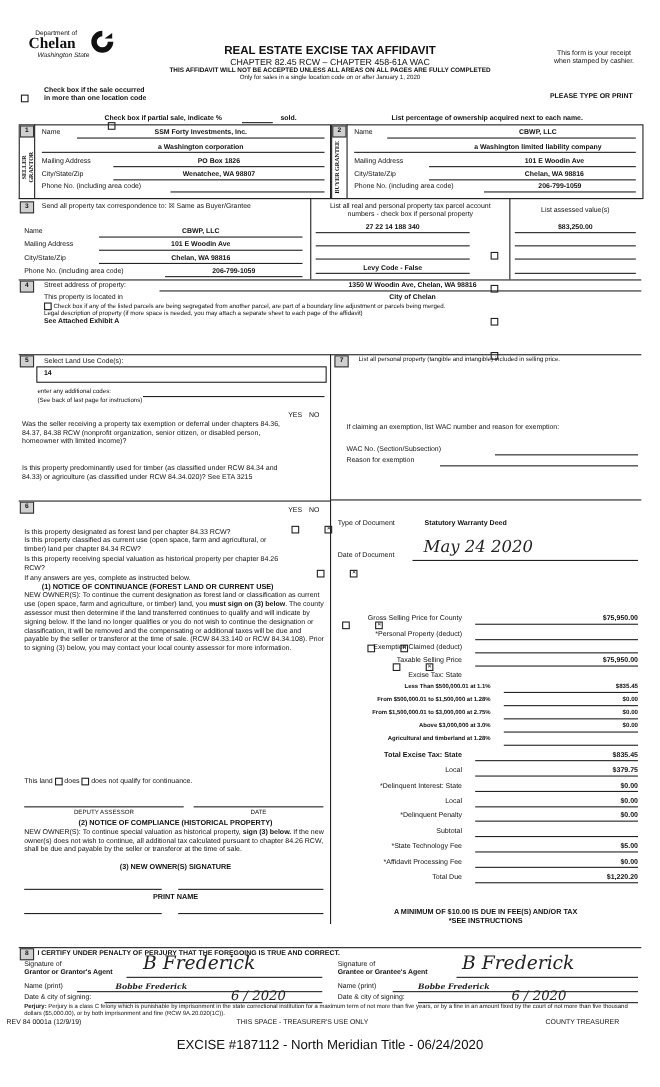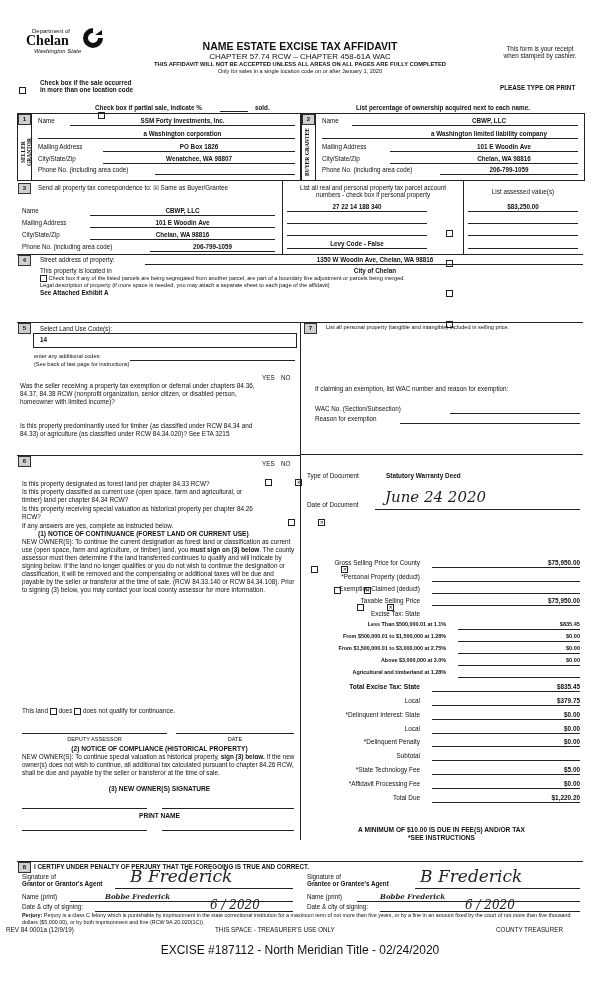--- a/index.html
+++ b/index.html
@@ -31,22 +31,22 @@
 <div class="abs" style="left:22px;top:24px;width:80px;height:36px;">
   <div class="abs t5" style="left:10px;top:4px;font-size:6px;">Department of</div>
   <div class="abs b" style="left:4px;top:10px;font-family:'Liberation Serif',serif;font-size:14px;line-height:14px;">Chelan</div>
   <div class="abs" style="left:12px;top:24px;font-size:6px;font-style:italic;">Washington State</div>
   <svg class="abs" style="left:60px;top:3px" width="22" height="22" viewBox="0 0 22 22">
     <path d="M11 1 A10 10 0 1 0 21 11 L16 11 A5 5 0 1 1 11 6 Z" fill="#111"></path>
     <path d="M13 8 L20 3 L20 8 Z" fill="#111"></path>
   </svg>
 </div>
 
-<div class="abs c b" style="left:150px;width:300px;top:40px;font-size:10.5px;">NAME ESTATE EXCISE TAX AFFIDAVIT</div>
-<div class="abs c" style="left:150px;width:300px;top:52px;font-size:8px;">CHAPTER 57.74 RCW – CHAPTER 458-61A WAC</div>
+<div class="abs c b" style="left:150px;width:300px;top:40px;font-size:10.5px;">REAL ESTATE EXCISE TAX AFFIDAVIT</div>
+<div class="abs c" style="left:150px;width:300px;top:52px;font-size:8px;">CHAPTER 82.45 RCW – CHAPTER 458-61A WAC</div>
 <div class="abs c b" style="left:110px;width:380px;top:61px;font-size:5.8px;">THIS AFFIDAVIT WILL NOT BE ACCEPTED UNLESS ALL AREAS ON ALL PAGES ARE FULLY COMPLETED</div>
 <div class="abs c t5" style="left:150px;width:300px;top:68px;">Only for sales in a single location code on or after January 1, 2020</div>
 <div class="abs c t6" style="left:480px;width:120px;top:45px;">This form is your receipt</div>
 <div class="abs c t6" style="left:480px;width:120px;top:52px;">when stamped by cashier.</div>
 
 <span class="abs cb" style="left:19px;top:81px;"></span>
 <div class="abs t6 b" style="left:40px;top:79px;">Check box if the sale occurred</div>
 <div class="abs t6 b" style="left:40px;top:86px;">in more than one location code</div>
 <div class="abs t6 b" style="left:500px;top:84px;">PLEASE TYPE OR PRINT</div>
 
@@ -236,21 +236,21 @@
 <div class="line" style="left:22px;top:830px;width:125px;"></div>
 <div class="line" style="left:162px;top:830px;width:132px;"></div>
 
 
 <div class="line" style="left:300px;top:454px;width:283px;"></div>
 <div class="vline" style="left:300px;top:454px;height:386px;"></div>
 <div class="abs t6" style="left:307px;top:472px;font-size:6.4px;">Type of Document</div>
 <div class="abs t6 b" style="left:386px;top:472px;font-size:6.4px;">Statutory Warranty Deed</div>
 <div class="abs t6" style="left:307px;top:501px;font-size:6.4px;">Date of Document</div>
 <div class="line" style="left:375px;top:509px;width:205px;"></div>
-<div class="sig" style="left:385px;top:488px;font-size:15px;">June 24 2020</div>
+<div class="sig" style="left:385px;top:488px;font-size:15px;">May 24 2020</div>
 
 <div id="tax-rows">
     <div>
       <div class="abs r" style="right: 180px; top: 559px; font-size: 6.4px; font-weight: normal; white-space: nowrap;">Gross Selling Price for County</div>
       <div class="line" style="left: 432px; top: 567px; width: 148px;"></div>
       <div class="abs r b" style="right: 20px; top: 559px; font-size: 6.4px;">$75,950.00</div>
     </div>
     <div>
       <div class="abs r" style="right: 180px; top: 573px; font-size: 6.4px; font-weight: normal; white-space: nowrap;">*Personal Property (deduct)</div>
       <div class="line" style="left: 432px; top: 581px; width: 148px;"></div>
@@ -371,16 +371,16 @@
 <div class="line" style="left:380px;top:911px;width:200px;"></div>
 <div class="sig" style="left:465px;top:898px;font-size:12px;">6 / 2020</div>
 
 <div class="abs t5" style="left:22px;top:912px;width:560px;font-size:5.4px;line-height:6.5px;">
   <b>Perjury:</b><span> Perjury is a class C felony which is punishable by imprisonment in the state correctional institution for a maximum term of not more than five years, or by a fine in an amount fixed by the court of not more than five thousand dollars ($5,000.00), or by both imprisonment and fine (RCW 9A.20.020(1C)).</span>
 </div>
 <div class="abs t6" style="left:6px;top:926px;">REV 84 0001a (12/9/19)</div>
 <div class="abs t6" style="left:215px;top:926px;">THIS SPACE - TREASURER'S USE ONLY</div>
 <div class="abs t6" style="left:496px;top:926px;">COUNTY TREASURER</div>
 
-<div class="abs c" style="left:0;width:600px;top:943px;font-size:12px;">EXCISE #187112 - North Meridian Title - 02/24/2020</div>
+<div class="abs c" style="left:0;width:600px;top:943px;font-size:12px;">EXCISE #187112 - North Meridian Title - 06/24/2020</div>
 
 
 
 
 </body></html>

